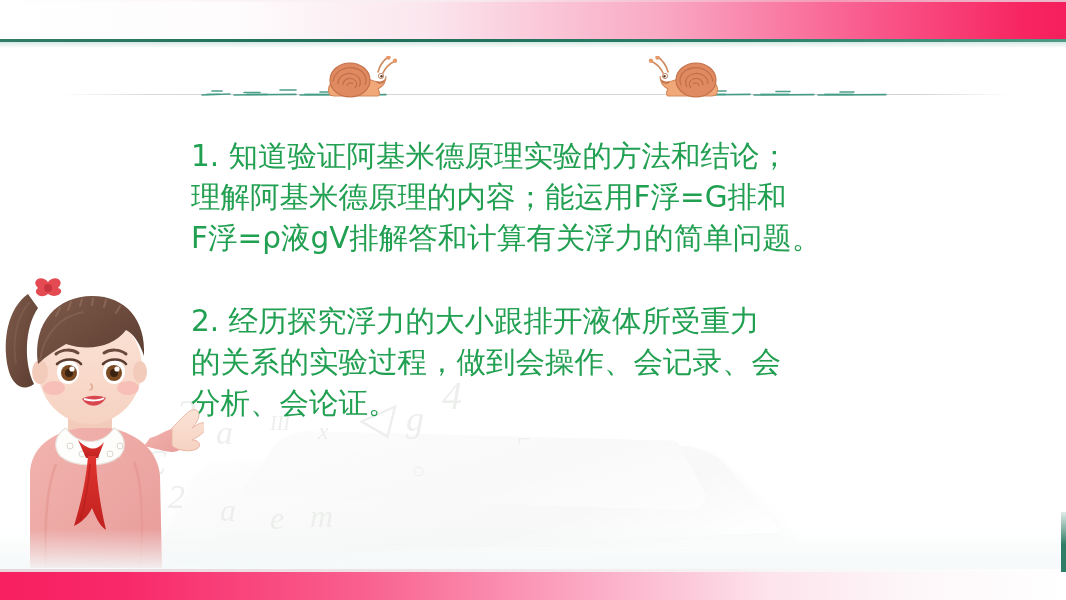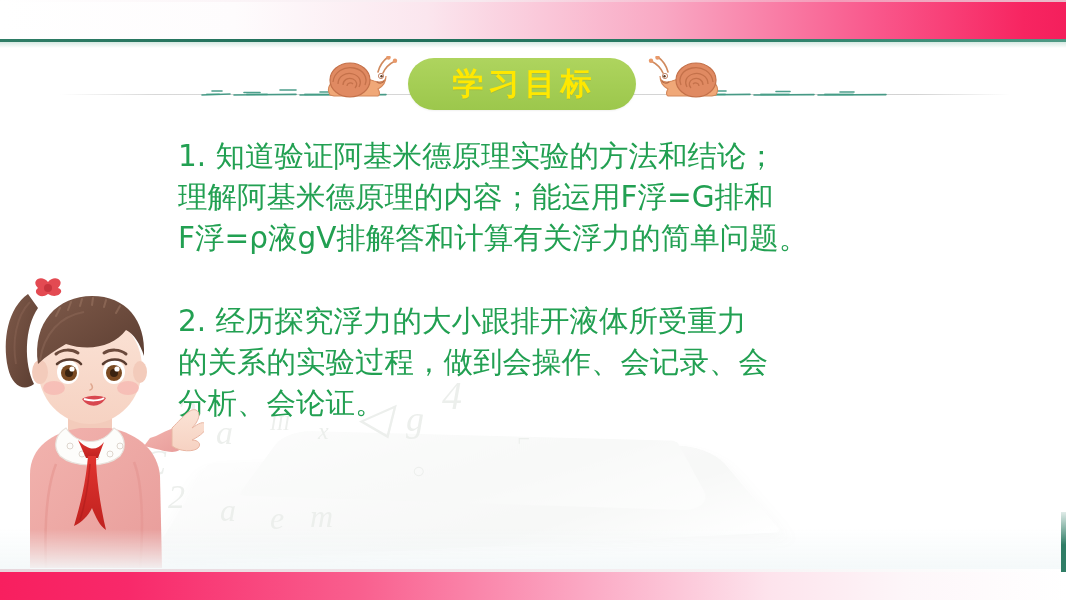--- a/index.html
+++ b/index.html
@@ -141,21 +141,21 @@
     letter-spacing: 5px;
     text-indent: 5px;
     font-family: "Liberation Serif", "DejaVu Serif", serif;
     text-shadow: 0 1px 0 rgba(160,120,0,0.18);
     white-space: nowrap;
   }
 
   
   .body-text {
     position: absolute;
-    left: 178px;
+    left: 191px;
     top: 136px;
     width: 790px;
   }
   .para {
     color: #22a052;
     font-size: 29.5px;
     line-height: 41px;
     font-family: "DejaVu Sans", "Liberation Sans", sans-serif;
     letter-spacing: 0px;
     white-space: pre-wrap;
@@ -321,23 +321,20 @@
           <path d="M23 29 C23 24, 28 21, 33 23 C37 25, 38 29, 35 32"></path>
           <path d="M27 30 C27 27, 31 26, 33 28"></path>
         </g>
         <circle cx="61" cy="20" r="2.6" fill="#ffffff" stroke="#b46a46" stroke-width="0.8"></circle>
         <circle cx="61.5" cy="20.2" r="1.2" fill="#5c3b24"></circle>
         <path d="M57 26 C60 28, 63 27, 64 25" stroke="#b46a46" stroke-width="1.1" fill="none" stroke-linecap="round"></path>
       </svg>
     </div>
   </div>
 
-  <div class="title-badge">
-    <span class="title-badge-text">学习目标</span>
-  </div>
 
   <div class="body-text">
     <div class="para first">1. 知道验证阿基米德原理实验的方法和结论；
 理解阿基米德原理的内容；能运用F浮=G排和
 F浮=ρ液gV排解答和计算有关浮力的简单问题。</div>
     <div class="para second">2. 经历探究浮力的大小跟排开液体所受重力
 的关系的实验过程，做到会操作、会记录、会
 分析、会论证。</div>
   </div>
 

